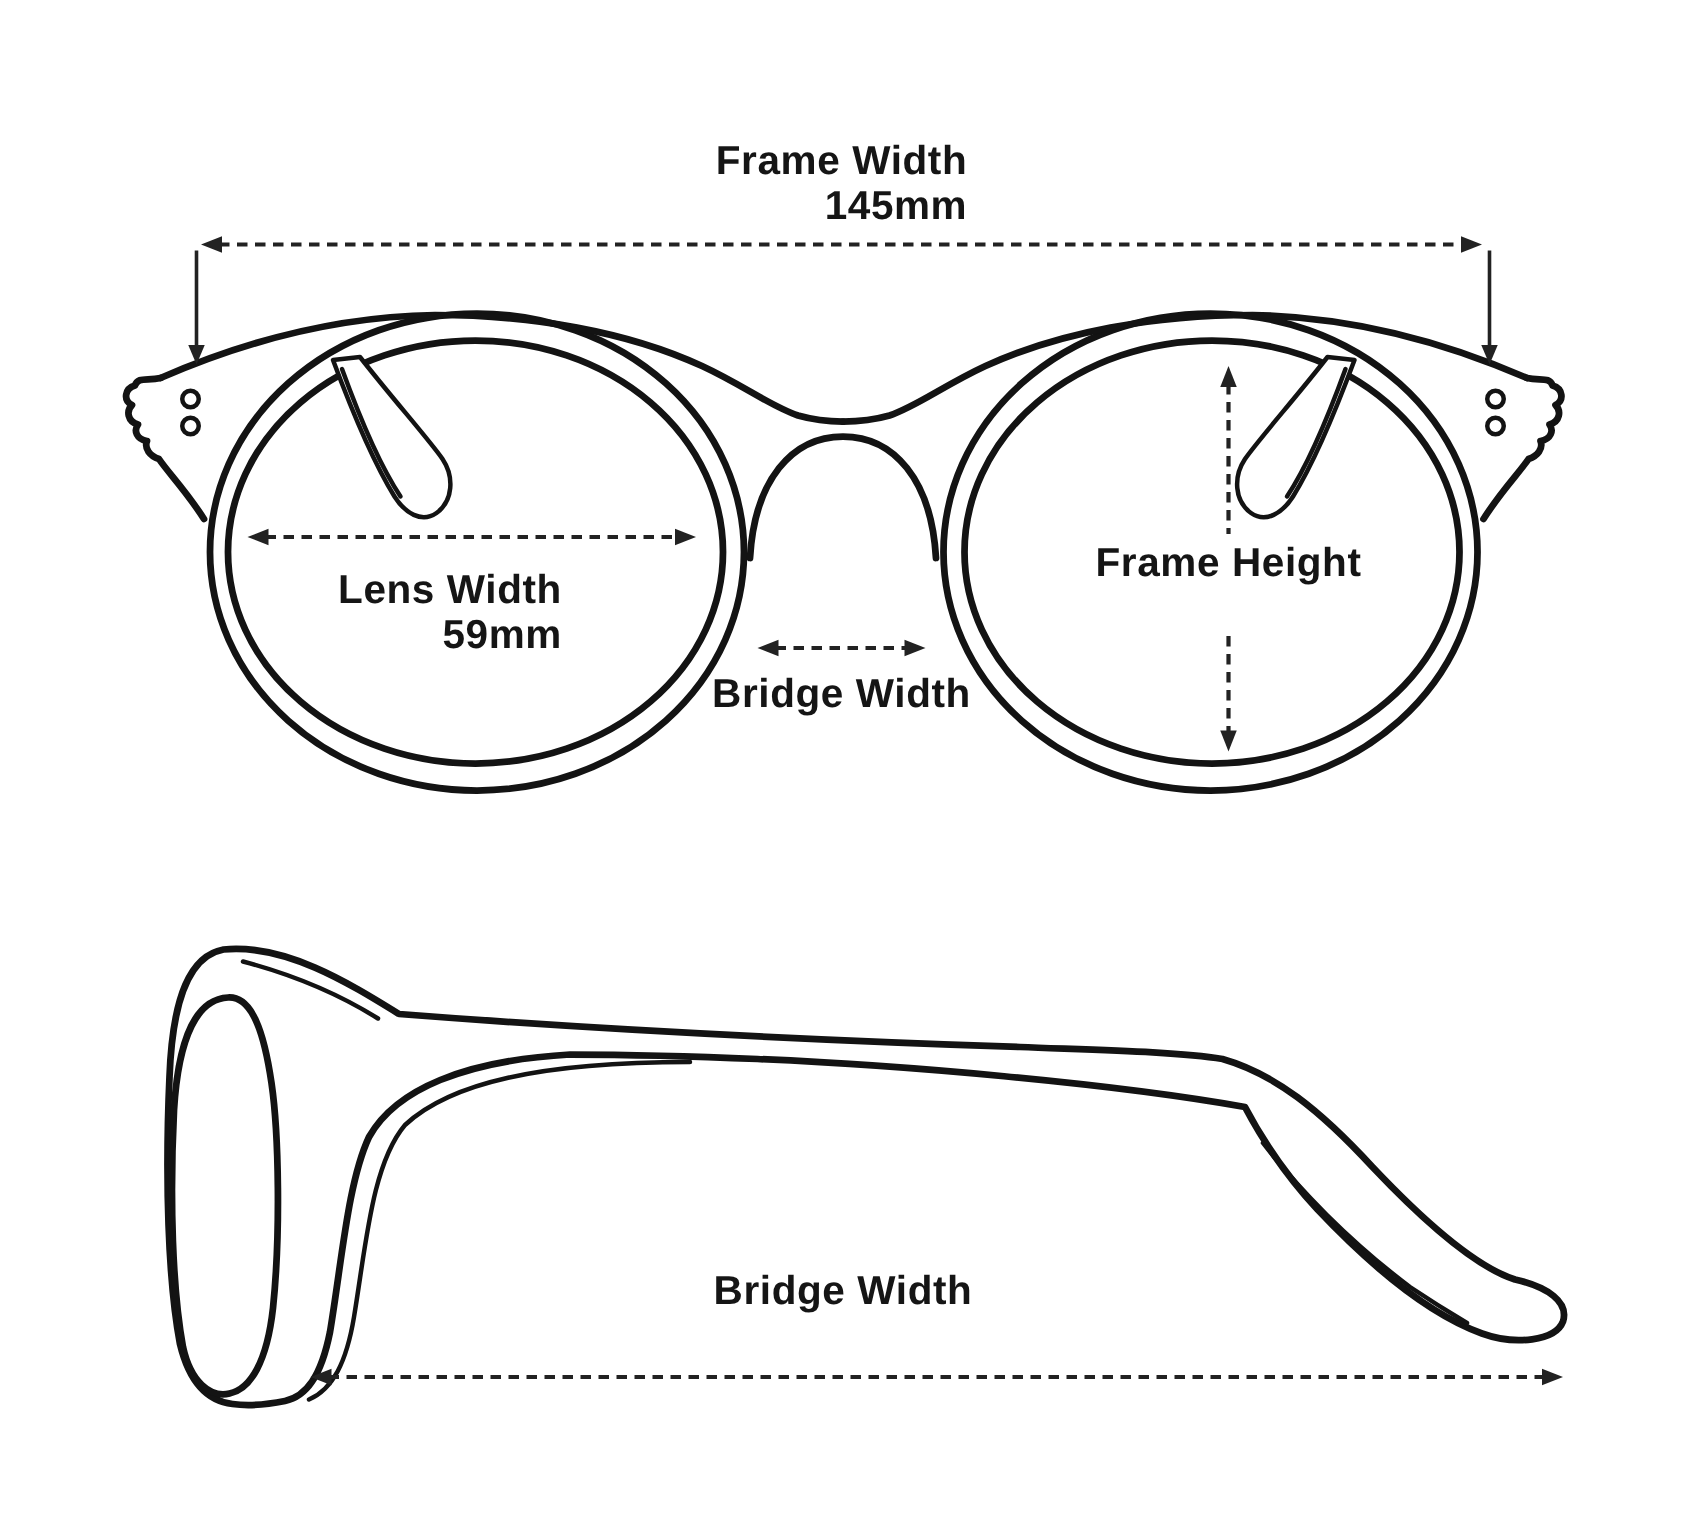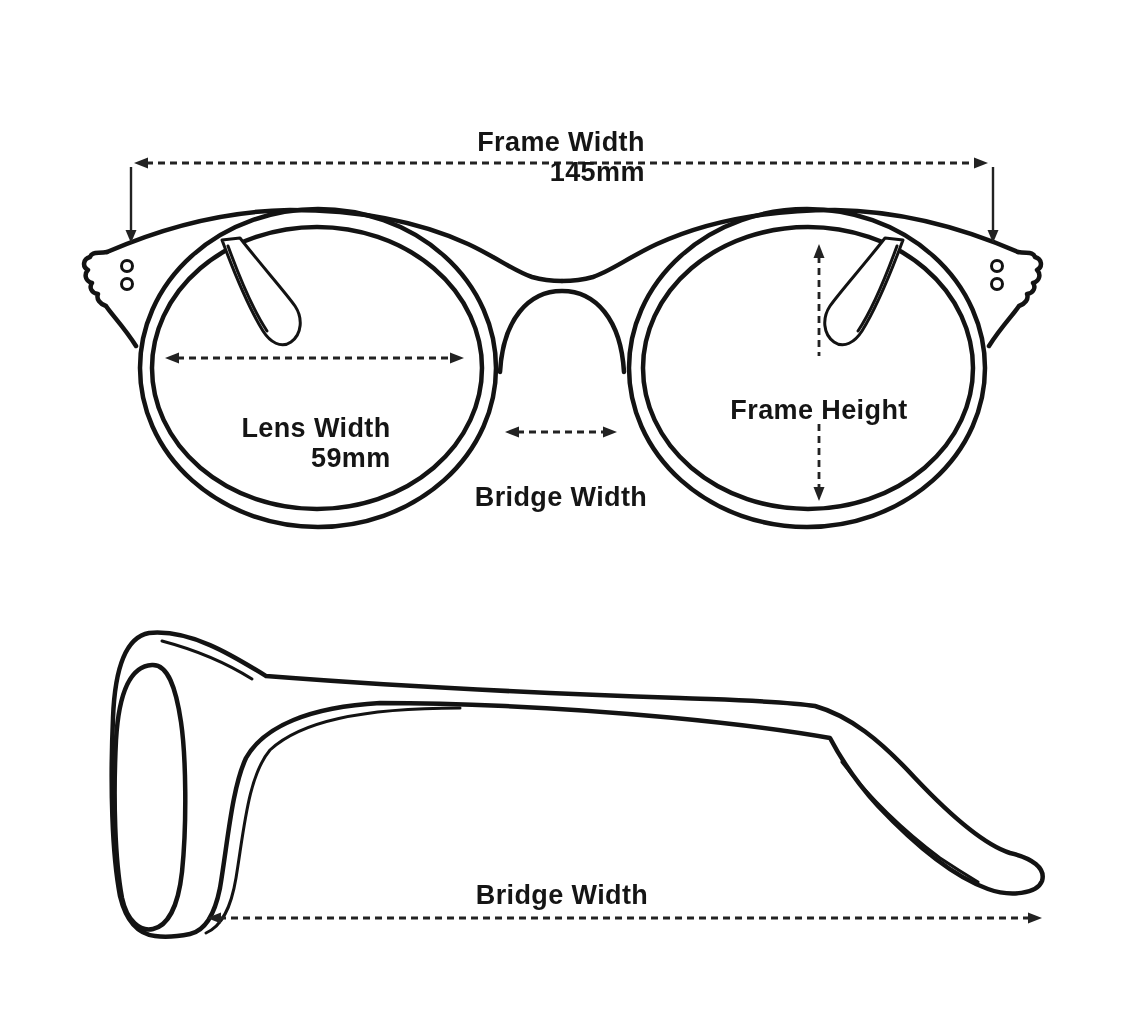--- a/index.html
+++ b/index.html
@@ -60,21 +60,20 @@
   .dim-label {
     position: absolute;
     transform: translateX(-50%);
     text-align: center;
     color: #151515;
     font-size: 27px;
     line-height: 30px;
     font-weight: 700;
     letter-spacing: 0.4px;
     white-space: nowrap;
-    margin-top: 35px;
   }
   .dim-label .value {
     display: block;
     text-align: right;
   }
 </style>
 </head>
 <body>
 
 <div class="stage">
@@ -172,21 +171,21 @@
       <polygon class="head" points="207,918 221,912.5 221,923.5"></polygon>
       <polygon class="head" points="1042,918 1028,912.5 1028,923.5"></polygon>
     </g>
   </svg>
 
   <div class="dim-label" style="left:561px; top:92px">
     <span>Frame Width</span>
     <span class="value">145mm</span>
   </div>
 
-  <div class="dim-label" style="left:316px; top:378px">
+  <div class="dim-label" style="left:300px; top:378px">
     <span>Lens Width</span>
     <span class="value">59mm</span>
   </div>
 
   <div class="dim-label" style="left:561px; top:447px">
     <span>Bridge Width</span>
   </div>
 
   <div class="dim-label" style="left:819px; top:360px">
     <span>Frame Height</span>

